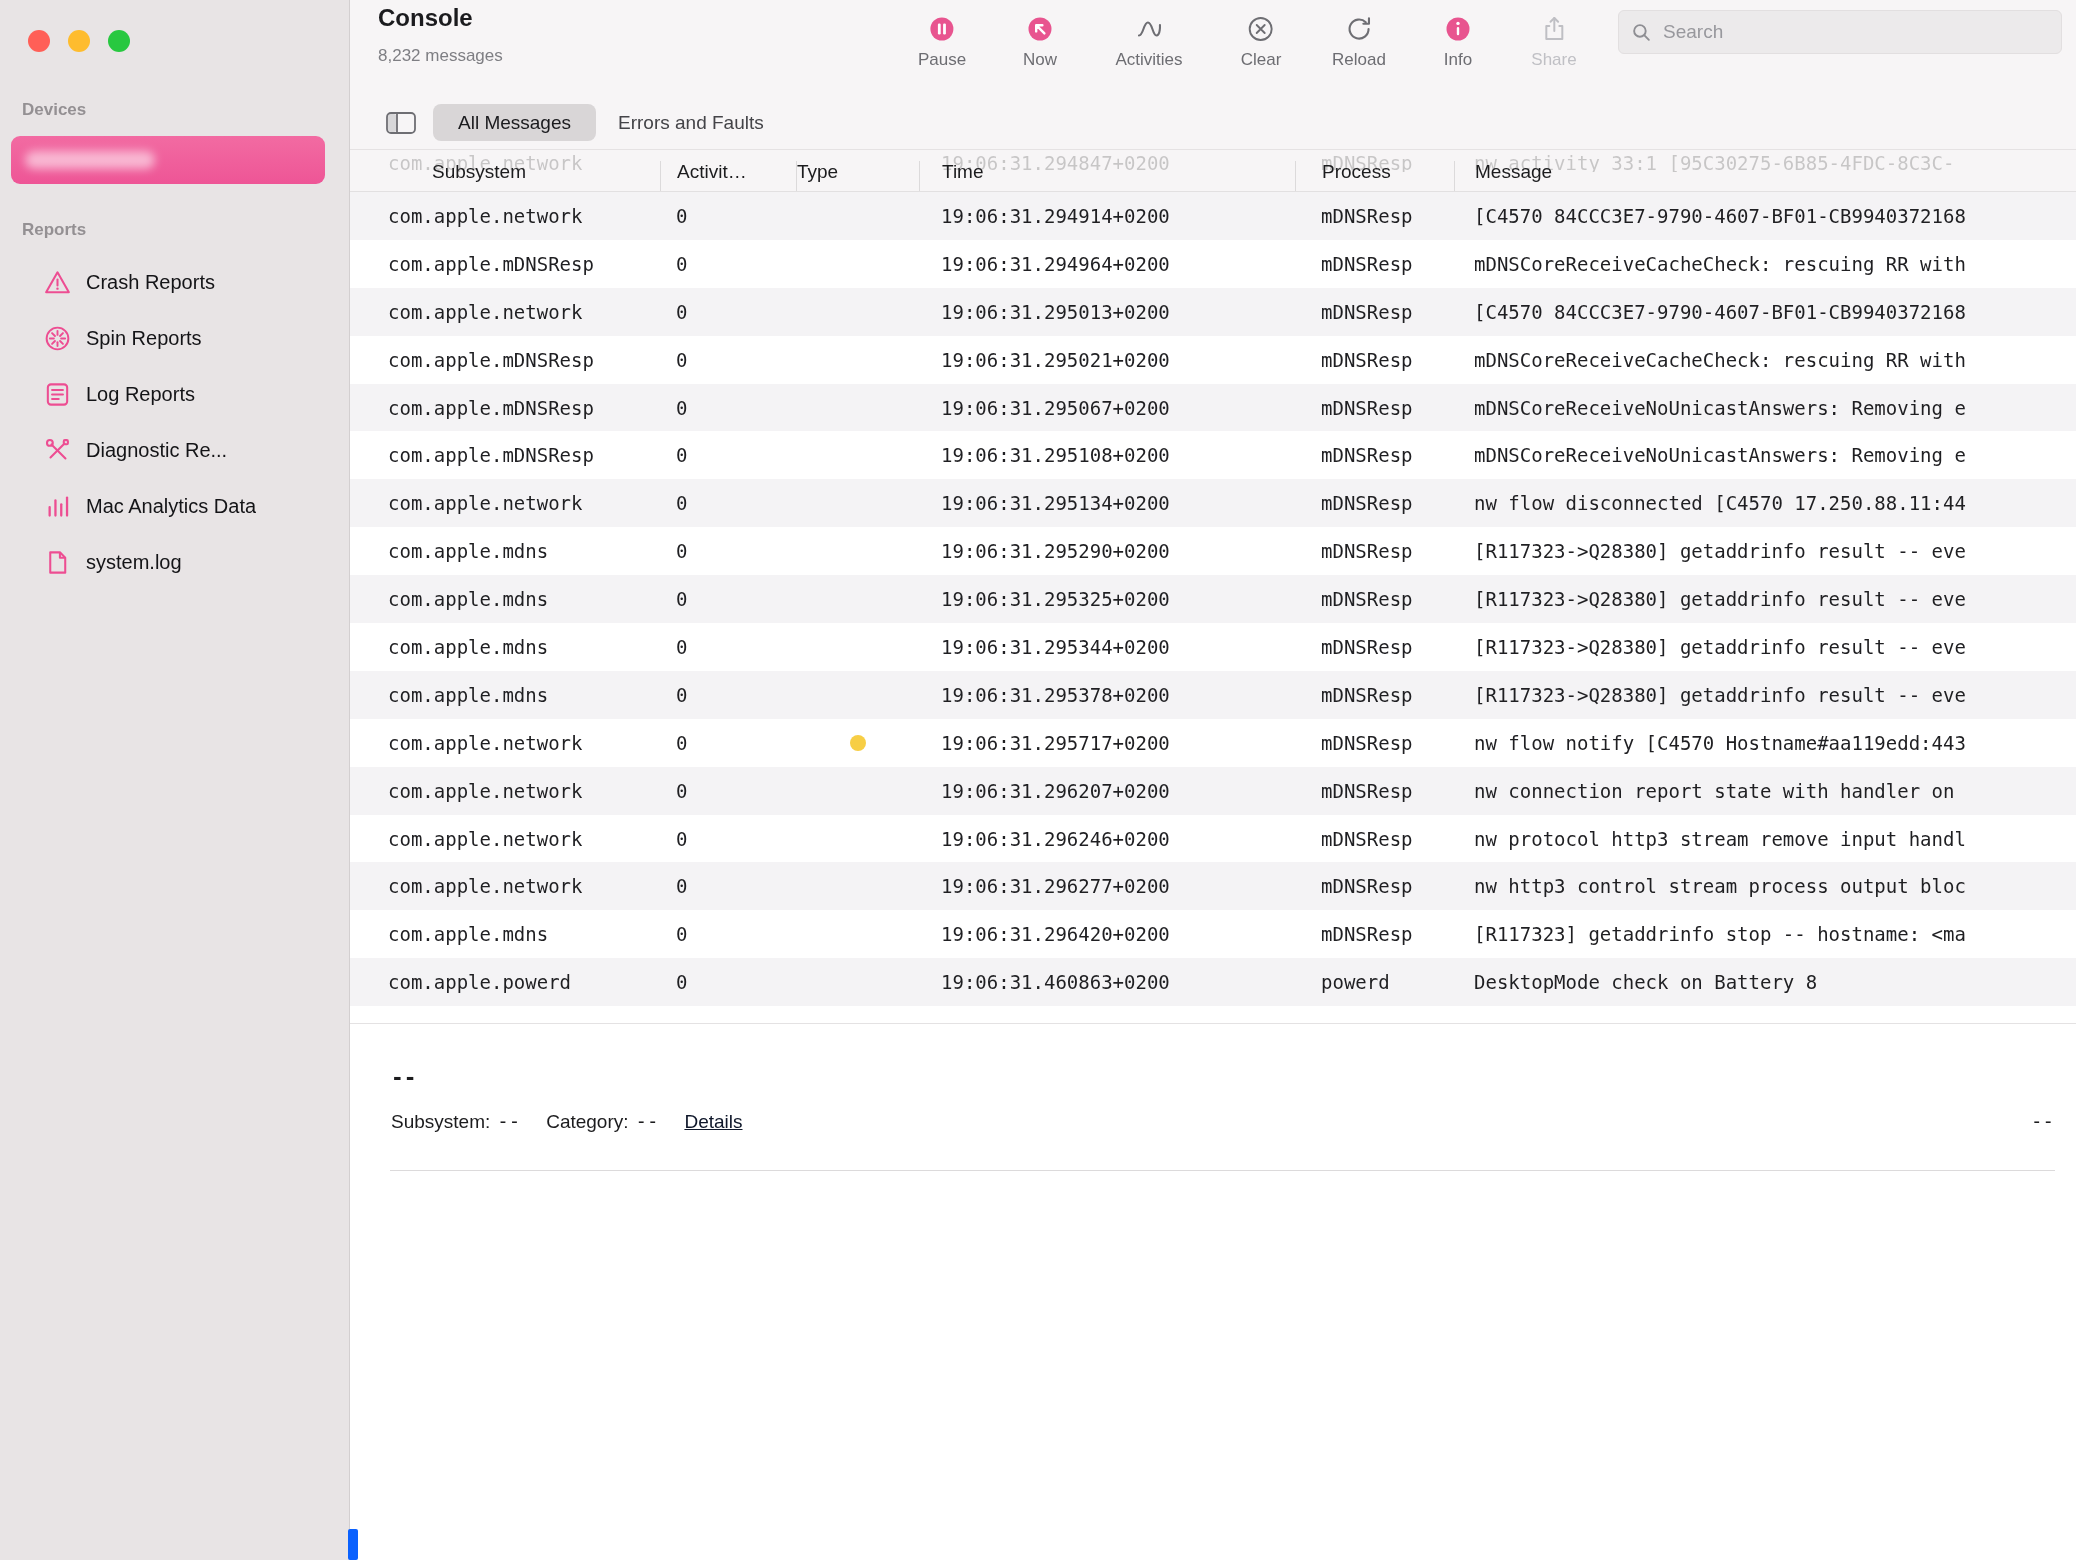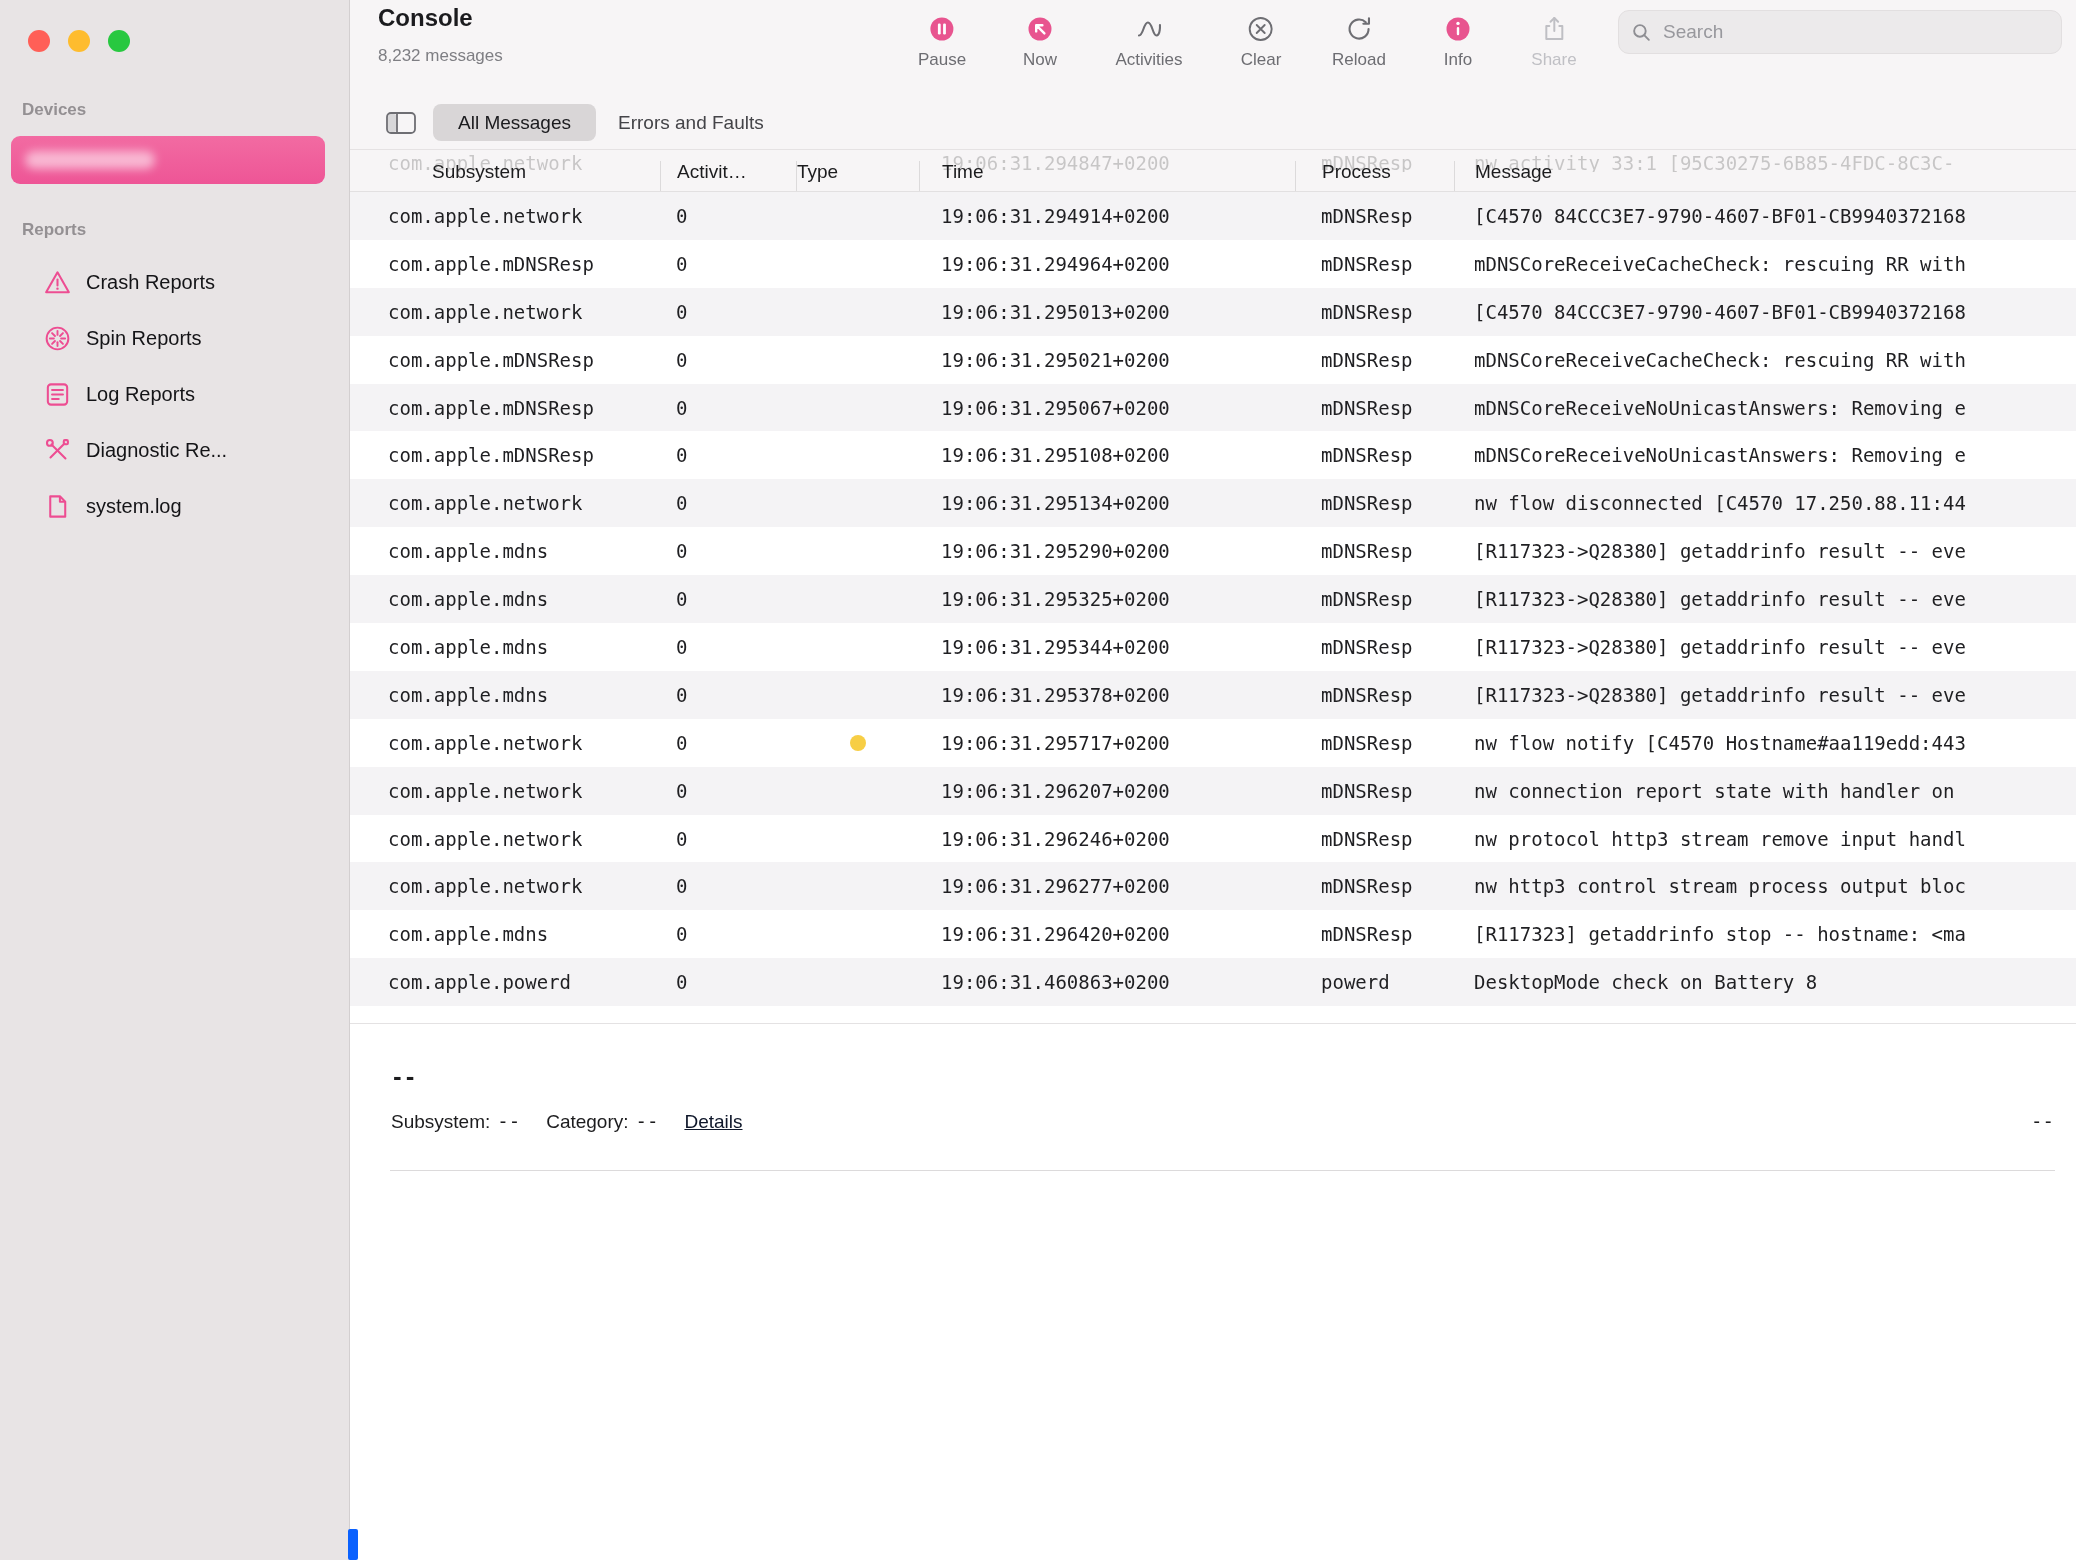--- a/index.html
+++ b/index.html
@@ -26,21 +26,21 @@
   .main{position:absolute;left:350px;top:0;right:0;bottom:0;}
   .topbar{position:absolute;left:0;top:0;right:0;height:96px;background:#f7f5f6;}
   .win-title{position:absolute;left:28px;top:4px;font-size:24px;font-weight:700;color:#1b1b1e;}
   .win-subtitle{position:absolute;left:28px;top:46px;font-size:17px;color:#7e7e83;}
   .tb-btn{position:absolute;top:14px;transform:translateX(-50%);display:flex;flex-direction:column;align-items:center;gap:6px;}
   .tb-btn .icon svg{width:30px;height:30px;display:block;}
   .tb-btn .tlbl{font-size:17px;color:#6d6d72;white-space:nowrap;}
   .tb-btn.disabled .tlbl{color:#c0c0c5;}
   .tb-pause{left:592px}.tb-now{left:690px}.tb-activities{left:799px}.tb-clear{left:911px}
   .tb-reload{left:1009px}.tb-info{left:1108px}.tb-share{left:1204px}
-  .search{position:absolute;top:10px;right:14px;width:444px;height:44px;border-radius:11px;background:#eceaeb;border:1px solid #e2dfe0;display:flex;align-items:center;box-sizing:border-box;padding:0 12px;}
+  .search{position:absolute;top:10px;right:14px;width:444px;height:44px;border-radius:6px;background:#eceaeb;border:1px solid #e2dfe0;display:flex;align-items:center;box-sizing:border-box;padding:0 12px;}
   .search svg{width:21px;height:21px;margin-right:9px;flex:none;}
   .search input{border:none;outline:none;background:transparent;font-size:19px;color:#1d1d1f;width:100%;font-family:"Liberation Sans",sans-serif;}
   .search input::placeholder{color:#98989d;}
 
   
   .filterbar{position:absolute;left:0;top:96px;right:0;height:54px;background:#f7f5f6;border-bottom:1px solid #e5e2e3;box-sizing:border-box;}
   .toggle-btn{position:absolute;left:34px;top:13px;width:34px;height:28px;}
   .toggle-btn svg{width:34px;height:28px;display:block;}
   .seg-all{position:absolute;left:83px;top:8px;width:163px;height:37px;background:#d9d6d7;border-radius:8px;display:flex;align-items:center;justify-content:center;font-size:19px;color:#1b1b1e;}
   .seg-errors{position:absolute;left:268px;top:8px;height:37px;display:flex;align-items:center;font-size:19px;color:#444448;}
@@ -132,20 +132,31 @@
               <line x1="7" y1="7" x2="18.6" y2="18.6"></line>
               <circle cx="5.7" cy="5.7" r="2.4"></circle>
               <line x1="17.8" y1="6.2" x2="6.2" y2="17.8"></line>
               <rect x="17.2" y="3.4" width="3.4" height="3.4" rx="0.9"></rect>
             </svg>
           </span>
           <span class="lbl">Diagnostic Re...</span>
         </div>
         <div class="side-item">
           <span class="icon">
+            <svg viewBox="0 0 24 24" fill="none" stroke="#ED4D92" stroke-width="1.9" stroke-linecap="round">
+              <line x1="5.5" y1="19.5" x2="5.5" y2="12.5"></line>
+              <line x1="10.3" y1="19.5" x2="10.3" y2="7"></line>
+              <line x1="15.1" y1="19.5" x2="15.1" y2="10.2"></line>
+              <line x1="19.9" y1="19.5" x2="19.9" y2="4.6"></line>
+            </svg>
+          </span>
+          <span class="lbl">Mac Analytics Data</span>
+        </div>
+        <div class="side-item">
+          <span class="icon">
             <svg viewBox="0 0 24 24" fill="none" stroke="#ED4D92" stroke-width="1.7" stroke-linejoin="round">
               <path d="M6 3.6 h8 l4.4 4.4 v12.4 h-12.4 z"></path>
               <path d="M14 3.6 v4.4 h4.4"></path>
             </svg>
           </span>
           <span class="lbl">system.log</span>
         </div>
       </div>
   </aside>
 

